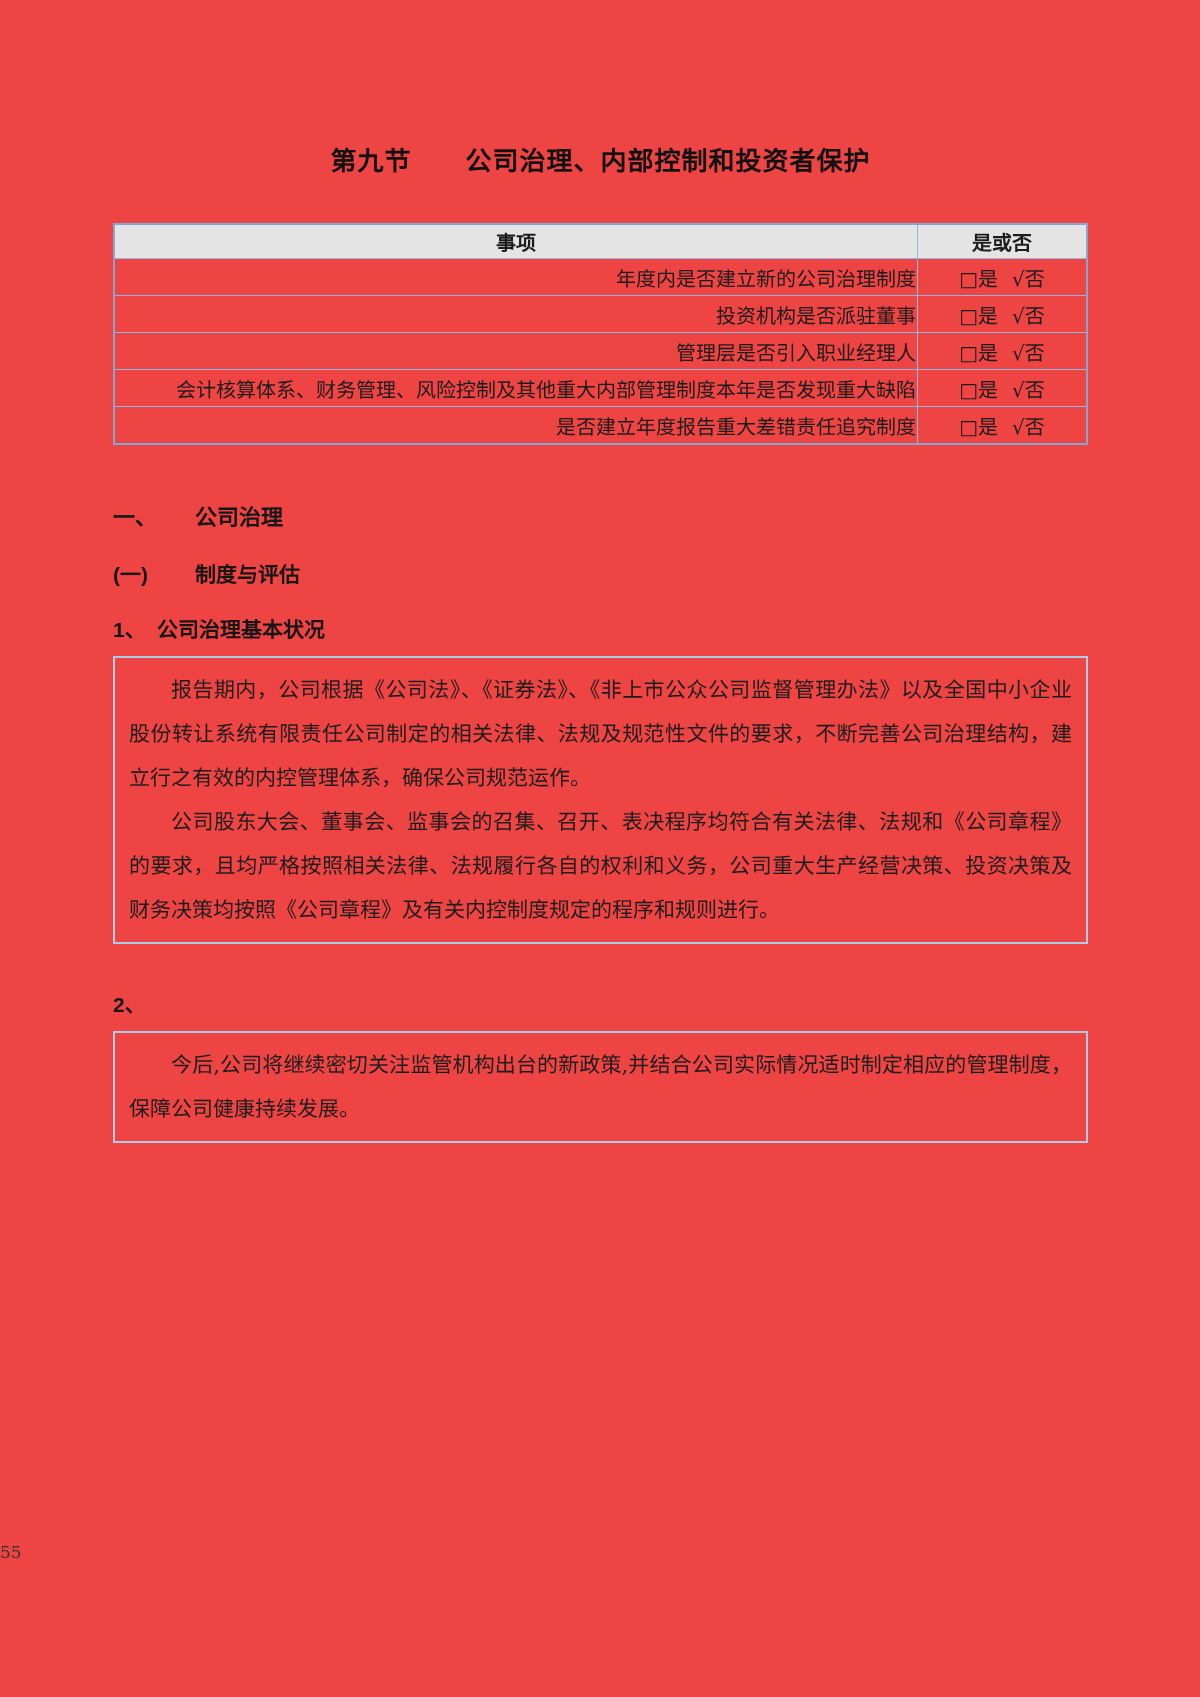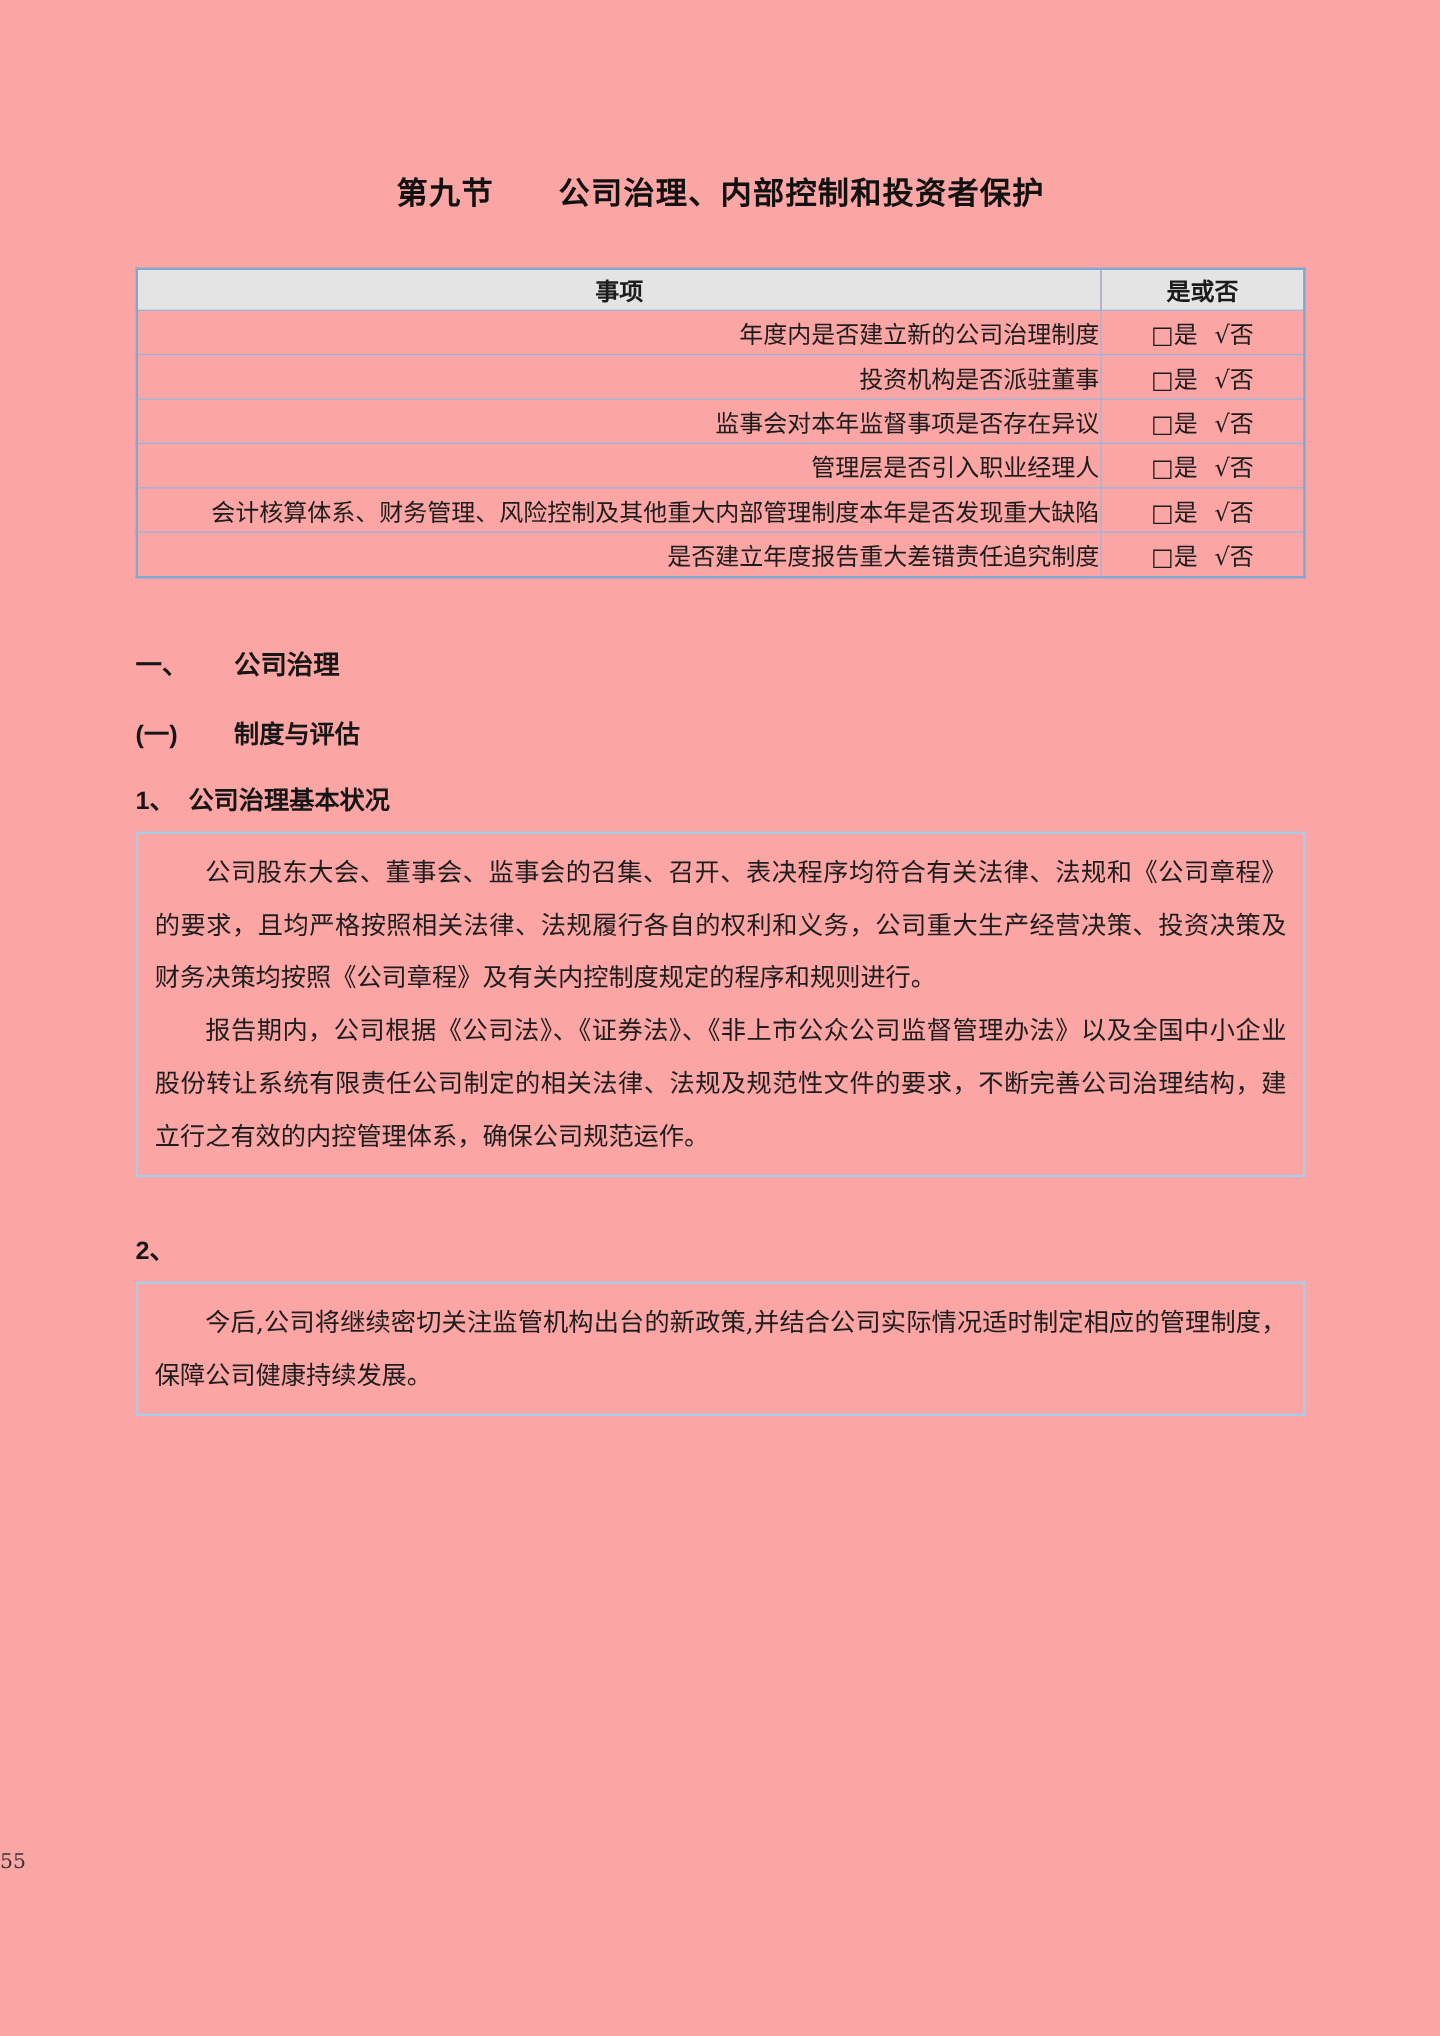--- a/index.html
+++ b/index.html
@@ -5,21 +5,21 @@
   html, body { margin: 0; padding: 0; }
   body {
     width: 1200px; height: 1697px;
     background: #ffffff;
     font-family: "DejaVu Serif", serif;
     color: #1d1d1d;
   }
   .page {
     position: relative;
     width: 1200px; height: 1697px;
-    background: #fca5a5;
+    background: #ef4444;
     overflow: hidden;
   }
   .content {
     position: absolute;
     left: 113px; top: 0;
     width: 975px;
   }
   .doc-title {
     margin-top: 140px;
     text-align: center;
@@ -109,24 +109,20 @@
       <tbody>
         <tr>
           <td class="cell-item">年度内是否建立新的公司治理制度</td>
           <td class="cell-choice"><span>□是</span><span class="choice-gap"></span><span>√否</span></td>
         </tr>
         <tr>
           <td class="cell-item">投资机构是否派驻董事</td>
           <td class="cell-choice"><span>□是</span><span class="choice-gap"></span><span>√否</span></td>
         </tr>
         <tr>
-          <td class="cell-item">监事会对本年监督事项是否存在异议</td>
-          <td class="cell-choice"><span>□是</span><span class="choice-gap"></span><span>√否</span></td>
-        </tr>
-        <tr>
           <td class="cell-item">管理层是否引入职业经理人</td>
           <td class="cell-choice"><span>□是</span><span class="choice-gap"></span><span>√否</span></td>
         </tr>
         <tr>
           <td class="cell-item">会计核算体系、财务管理、风险控制及其他重大内部管理制度本年是否发现重大缺陷</td>
           <td class="cell-choice"><span>□是</span><span class="choice-gap"></span><span>√否</span></td>
         </tr>
         <tr>
           <td class="cell-item">是否建立年度报告重大差错责任追究制度</td>
           <td class="cell-choice"><span>□是</span><span class="choice-gap"></span><span>√否</span></td>
@@ -143,22 +139,22 @@
       <span class="num">(一)</span>
       <span class="ttl">制度与评估</span>
     </div>
 
     <div class="hrow h-level3">
       <span class="num">1、</span>
       <span class="ttl">公司治理基本状况</span>
     </div>
 
     <div class="text-box">
+      <p>报告期内，公司根据《公司法》、《证券法》、《非上市公众公司监督管理办法》以及全国中小企业股份转让系统有限责任公司制定的相关法律、法规及规范性文件的要求，不断完善公司治理结构，建立行之有效的内控管理体系，确保公司规范运作。</p>
       <p>公司股东大会、董事会、监事会的召集、召开、表决程序均符合有关法律、法规和《公司章程》的要求，且均严格按照相关法律、法规履行各自的权利和义务，公司重大生产经营决策、投资决策及财务决策均按照《公司章程》及有关内控制度规定的程序和规则进行。</p>
-      <p>报告期内，公司根据《公司法》、《证券法》、《非上市公众公司监督管理办法》以及全国中小企业股份转让系统有限责任公司制定的相关法律、法规及规范性文件的要求，不断完善公司治理结构，建立行之有效的内控管理体系，确保公司规范运作。</p>
     </div>
 
     <div class="hrow h-level3 h-after-box">
       <span class="num">2、</span>
     </div>
 
     <div class="text-box">
       <p>今后,公司将继续密切关注监管机构出台的新政策,并结合公司实际情况适时制定相应的管理制度，保障公司健康持续发展。</p>
     </div>
 

